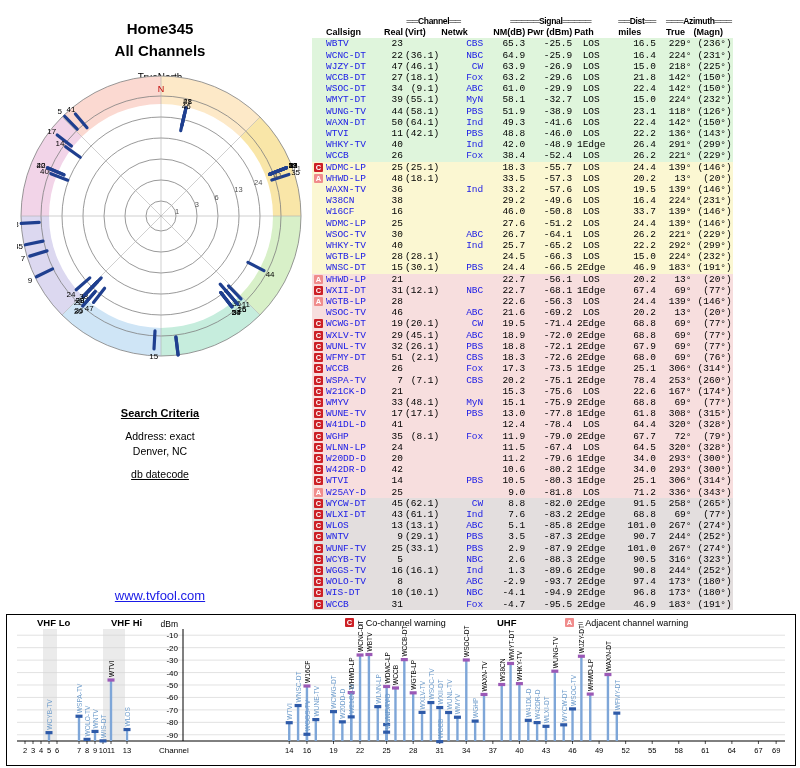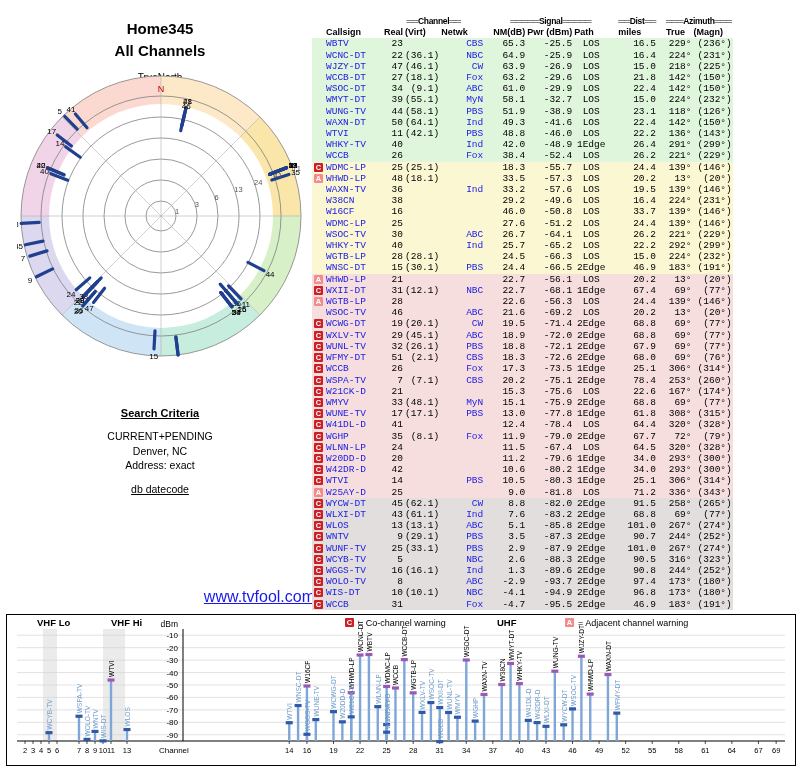--- a/index.html
+++ b/index.html
@@ -10,21 +10,21 @@
   .left{position:absolute;left:5px;top:0;width:310px;height:612px;}
   .title{text-align:center;font-weight:bold;font-size:15px;margin-top:18px;line-height:1.45;}
   .truenorth{text-align:center;font-size:10px;margin-top:10px;}
 
   .radar{position:absolute;left:12px;top:72px;width:288px;height:288px;}
   .radar svg{display:block;}
 
   .criteria{position:absolute;left:0;top:378px;width:310px;text-align:center;font-size:10.5px;line-height:1.42;margin-top:28px;}
   .criteria .hdr{font-weight:bold;text-decoration:underline;font-size:11px;margin-bottom:7px;}
   .criteria .blk{margin-top:9px;text-decoration:underline;}
-  .url{position:absolute;left:0;top:588px;width:310px;text-align:right;font-size:16px;color:#1a1ae6;text-decoration:underline;}
+  .url{position:absolute;left:0;top:588px;width:310px;text-align:center;font-size:13px;color:#1a1ae6;text-decoration:underline;}
 
   
   .tablewrap{position:absolute;left:312px;top:16px;width:486px;}
   table.main{border-collapse:collapse;font-family:"Liberation Mono",monospace;font-size:9.5px;}
   table.main td{padding:0 1px;white-space:nowrap;line-height:11.2px;height:11.2px;}
   .grphdr{font-family:"Liberation Sans",sans-serif;font-size:8.5px;font-weight:bold;text-align:center;letter-spacing:-0.3px;}
   .colhdr{font-family:"Liberation Sans",sans-serif;font-size:9px;font-weight:bold;}
   .warncell{width:11px;text-align:center;padding:0;}
   .badge{display:inline-block;width:9px;height:9px;line-height:9px;font-size:7.5px;font-weight:bold;color:#fff;border-radius:1px;text-align:center;font-family:"Liberation Sans",sans-serif;}
   .badge.co{background:#cc2026;}
@@ -180,23 +180,22 @@
             <text x="217.3" y="120.3" font-size="7.5" fill="#555" font-family="Liberation Sans, sans-serif">13</text>
             <text x="237.0" y="113.1" font-size="7.5" fill="#555" font-family="Liberation Sans, sans-serif">24</text>
             <text x="256.8" y="106.0" font-size="7.5" fill="#555" font-family="Liberation Sans, sans-serif">41</text>
             <text x="275.6" y="99.1" font-size="7.5" fill="#555" font-family="Liberation Sans, sans-serif">71</text>
           </g>
       </svg>
     </div>
 
     <div class="criteria">
       <div class="hdr">Search Criteria</div>
-      <div>CURRENT+PENDING</div>
+      <div>Address: exact</div>
       <div>Denver, NC</div>
-      <div>Address: exact</div>
       <div class="blk">db datecode</div>
     </div>
     <a class="url" href="#">www.tvfool.com</a>
   </div>
 
   <div class="tablewrap">
     <table class="main">
       <thead>
         <tr>
           <td class="warncell"></td>

